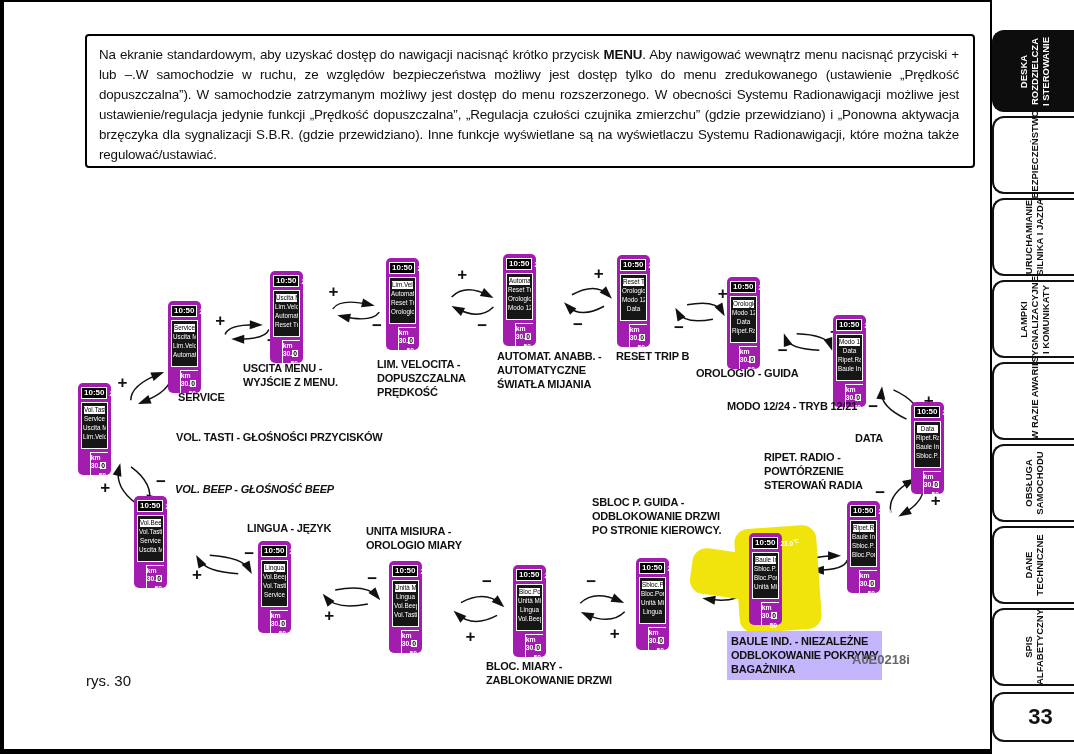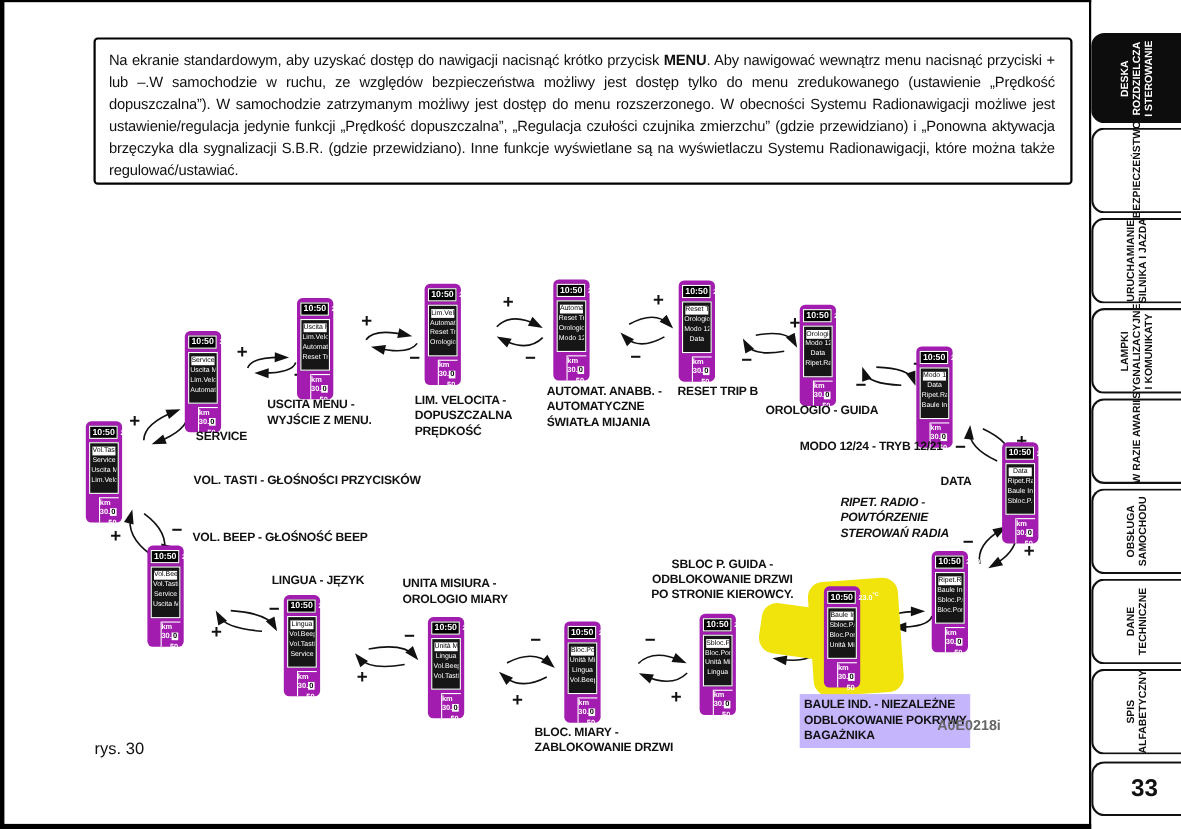--- a/index.html
+++ b/index.html
@@ -370,21 +370,21 @@
           <div class="mi">Bloc.Porte</div>
         </div>
     <div class="scr-bot">
       <div class="bot-left"></div>
       <div class="bot-right">
         <div class="odo">km 30.<span class="box">0</span></div>
         <div class="speed">50</div>
       </div>
     </div>
   </div>
-      <div class="scr-label" style="left: 764px; top: 450px; font-style: italic;">RIPET. RADIO -
+      <div class="scr-label" style="left: 764px; top: 450px;">RIPET. RADIO -
 POWTÓRZENIE
 STEROWAŃ RADIA</div>
       <div class="hl-blob" style="left: 737px; top: 527px; width: 82px; height: 104px; transform: rotate(-4deg);"></div>
       <div class="hl-blob" style="left: 691px; top: 551px; width: 70px; height: 46px; transform: rotate(8deg);"></div>
       <div class="screen" style="left: 749px; top: 533px;">
     <div class="scr-top">
       <span class="time">10:50</span>
       <span class="temp">23.0<span class="u">°C</span></span>
     </div>
     <div class="scr-menu">
@@ -416,21 +416,21 @@
           <div class="mi">Lingua</div>
         </div>
     <div class="scr-bot">
       <div class="bot-left"></div>
       <div class="bot-right">
         <div class="odo">km 30.<span class="box">0</span></div>
         <div class="speed">50</div>
       </div>
     </div>
   </div>
-      <div class="scr-label" style="left: 592px; top: 506px; text-align: center;">SBLOC P. GUIDA -
+      <div class="scr-label" style="left: 592px; top: 495px;">SBLOC P. GUIDA -
 ODBLOKOWANIE DRZWI
 PO STRONIE KIEROWCY.</div>
       <div class="screen" style="left: 513px; top: 565px;">
     <div class="scr-top">
       <span class="time">10:50</span>
       <span class="temp">23.0<span class="u">°C</span></span>
     </div>
     <div class="scr-menu">
           <div class="mi sel">Bloc.Porte</div>
           <div class="mi">Unità Misura</div>
@@ -500,21 +500,21 @@
           <div class="mi">Uscita Menu</div>
         </div>
     <div class="scr-bot">
       <div class="bot-left"></div>
       <div class="bot-right">
         <div class="odo">km 30.<span class="box">0</span></div>
         <div class="speed">50</div>
       </div>
     </div>
   </div>
-      <div class="scr-label" style="left: 175px; top: 482px;">VOL. BEEP - GŁOŚNOŚĆ BEEP</div>
+      <div class="scr-label" style="left: 175px; top: 482px; font-style: italic;">VOL. BEEP - GŁOŚNOŚĆ BEEP</div>
     </div>
 
   <div class="fig-caption">rys. 30</div>
   <div class="fig-code">A0E0218i</div>
 
   <div id="sidebar">
       <div class="tab active" style="top: 30px; height: 82px;">
         <span class="tl">DESKA
 ROZDZIELCZA
 I STEROWANIE</span>

